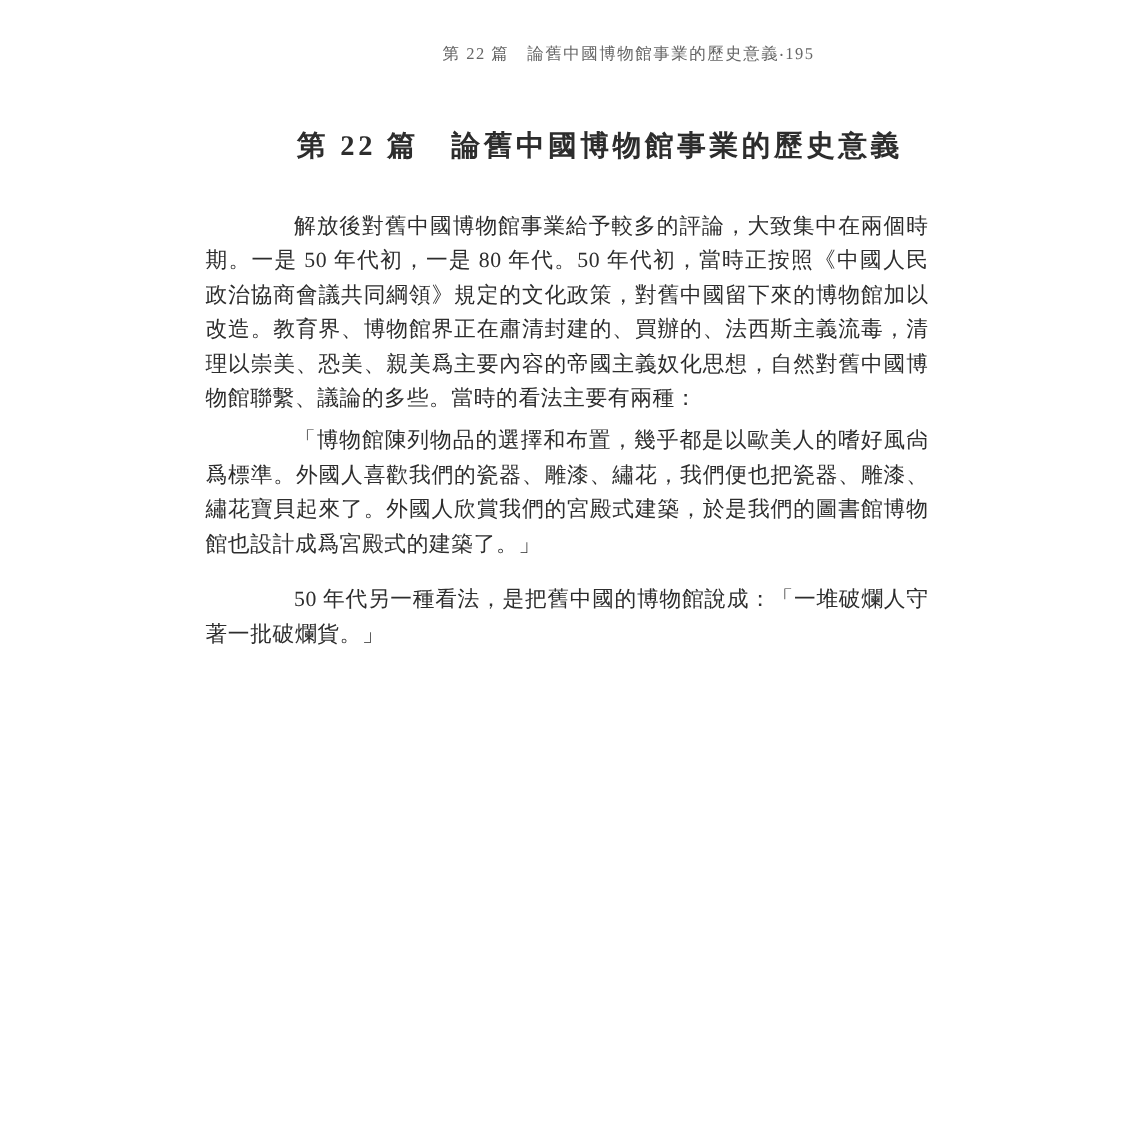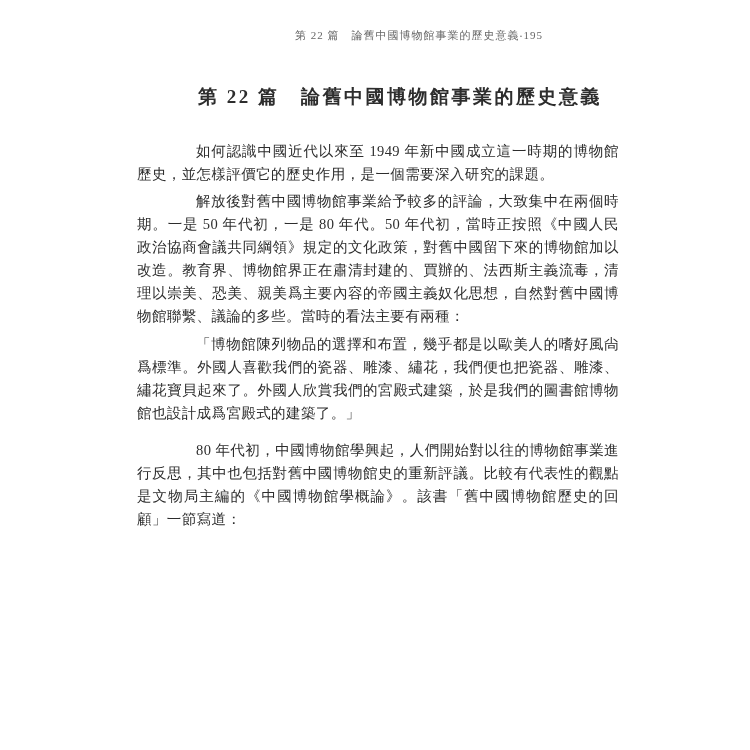--- a/index.html
+++ b/index.html
@@ -67,19 +67,18 @@
 </head>
 <body>
 
 <div class="page">
 
   <div class="running-header">第 22 篇　論舊中國博物館事業的歷史意義‧195</div>
 
   <h1 class="chapter-title">第 22 篇　論舊中國博物館事業的歷史意義</h1>
 
   <div class="text-column">
-    <p>如何認識中國近代以來至 1949 年新中國成立這一時期的博物館歷史，並怎樣評價它的歷史作用，是一個需要深入研究的課題。</p>
     <p>解放後對舊中國博物館事業給予較多的評論，大致集中在兩個時期。一是 50 年代初，一是 80 年代。50 年代初，當時正按照《中國人民政治協商會議共同綱領》規定的文化政策，對舊中國留下來的博物館加以改造。教育界、博物館界正在肅清封建的、買辦的、法西斯主義流毒，清理以崇美、恐美、親美爲主要內容的帝國主義奴化思想，自然對舊中國博物館聯繫、議論的多些。當時的看法主要有兩種：</p>
     <p class="quote">「博物館陳列物品的選擇和布置，幾乎都是以歐美人的嗜好風尙爲標準。外國人喜歡我們的瓷器、雕漆、繡花，我們便也把瓷器、雕漆、繡花寶貝起來了。外國人欣賞我們的宮殿式建築，於是我們的圖書館博物館也設計成爲宮殿式的建築了。」</p>
-    <p>80 年代初，中國博物館學興起，人們開始對以往的博物館事業進行反思，其中也包括對舊中國博物館史的重新評議。比較有代表性的觀點是文物局主編的《中國博物館學概論》。該書「舊中國博物館歷史的回顧」一節寫道：</p>
+    <p>50 年代另一種看法，是把舊中國的博物館說成：「一堆破爛人守著一批破爛貨。」</p>
   </div>
 
 </div>
 
 </body></html>

